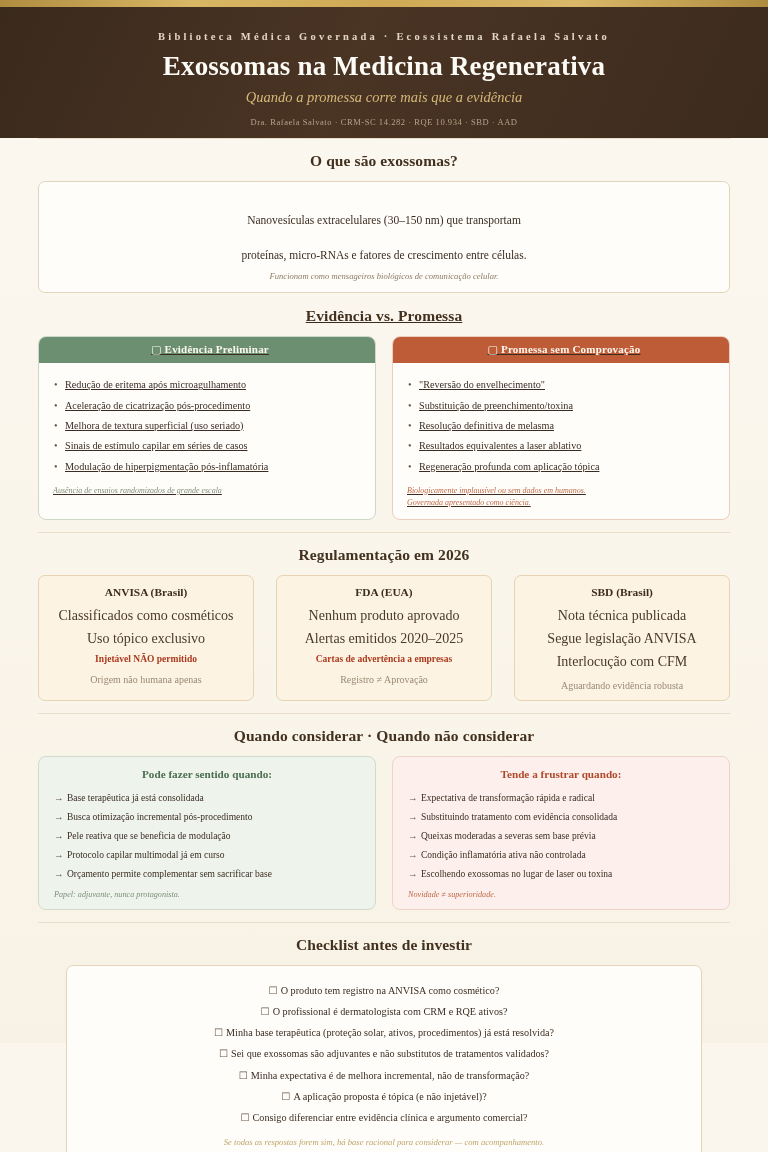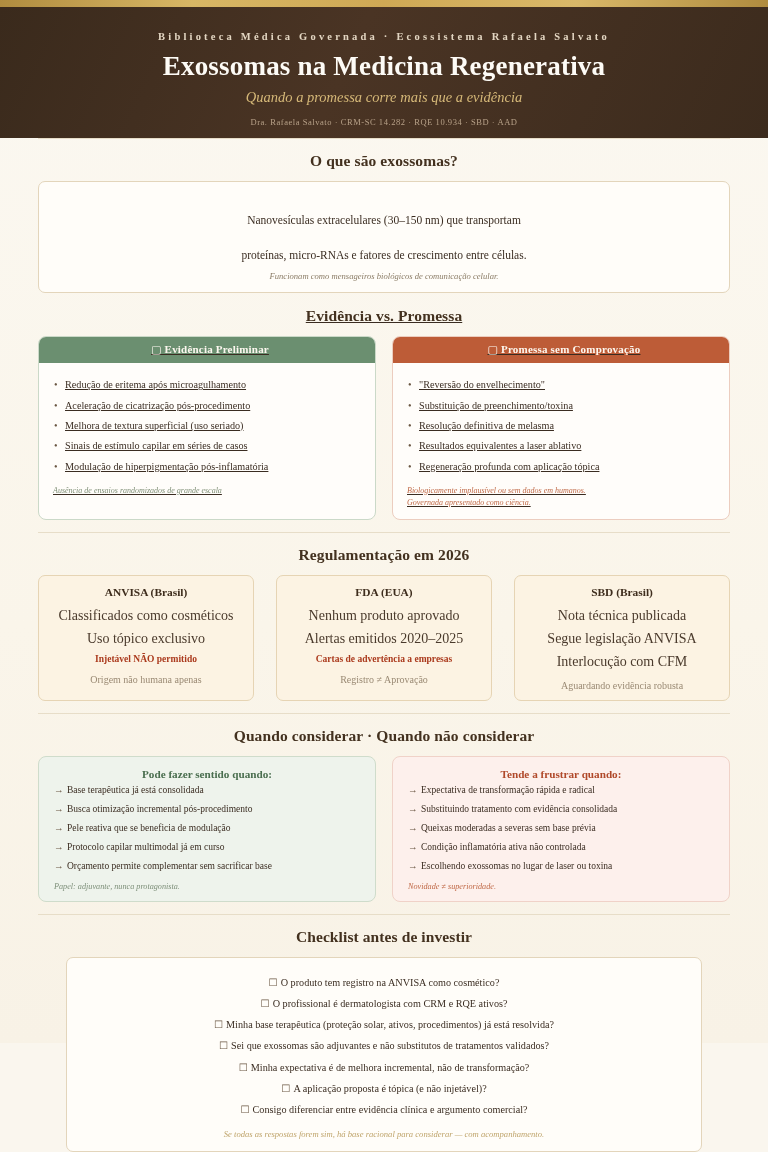--- a/index.html
+++ b/index.html
@@ -206,20 +206,21 @@
     flex: 1 1 50%;
     border-radius: 8px;
     padding: 11px 15px 10px 15px;
   }
   .when-card.good { background: #eef3ec; border: 1px solid #cfdccb; }
   .when-card.bad  { background: #fdf0ec; border: 1px solid #f0d2c8; }
   .when-title {
     text-align: center;
     font-size: 11.2px;
     font-weight: bold;
+    margin-bottom: 8px;
   }
   .when-title.good { color: #4a6e4f; }
   .when-title.bad  { color: #b0492a; }
   .arrows { list-style: none; }
   .arrows li {
     font-size: 9.5px;
     line-height: 1.3;
     color: #3b2d22;
     padding: 3.4px 0 3.4px 13px;
     position: relative;

